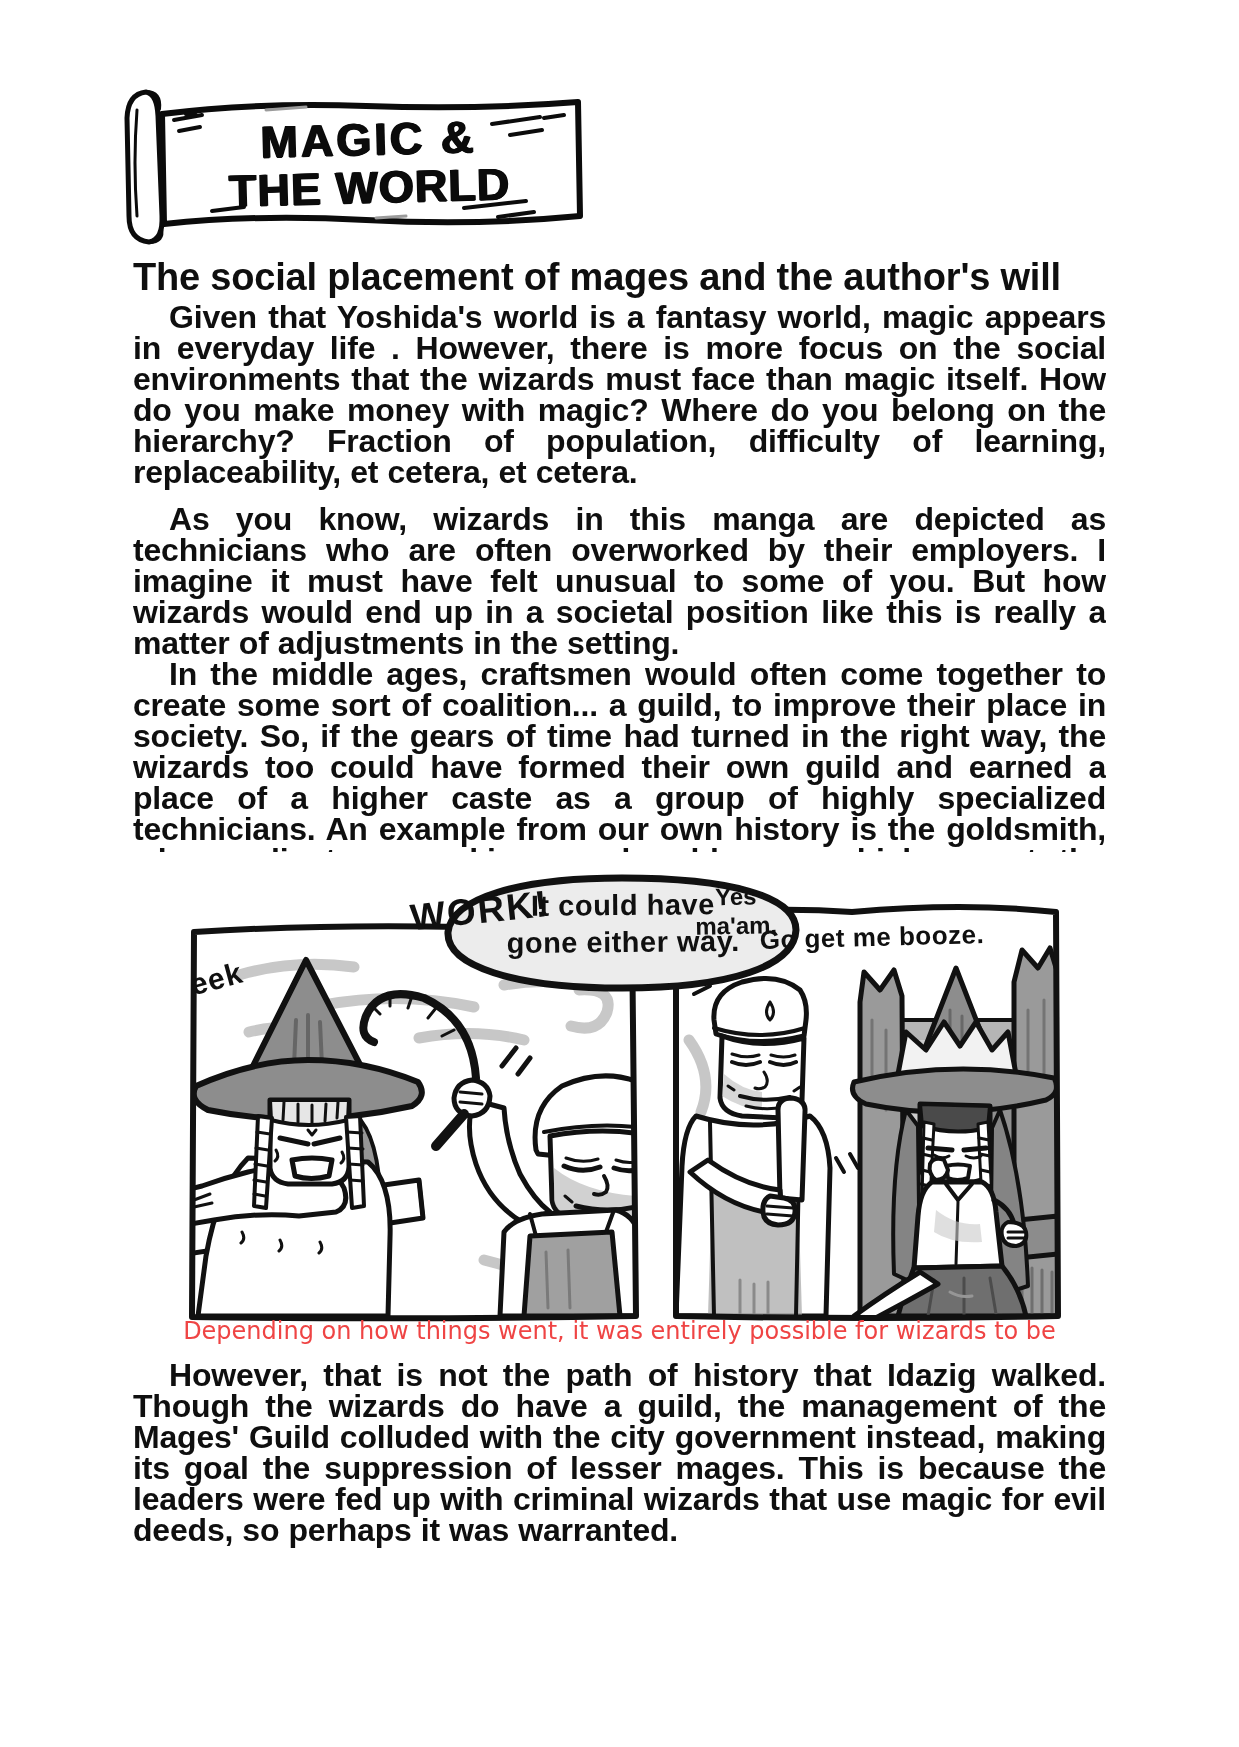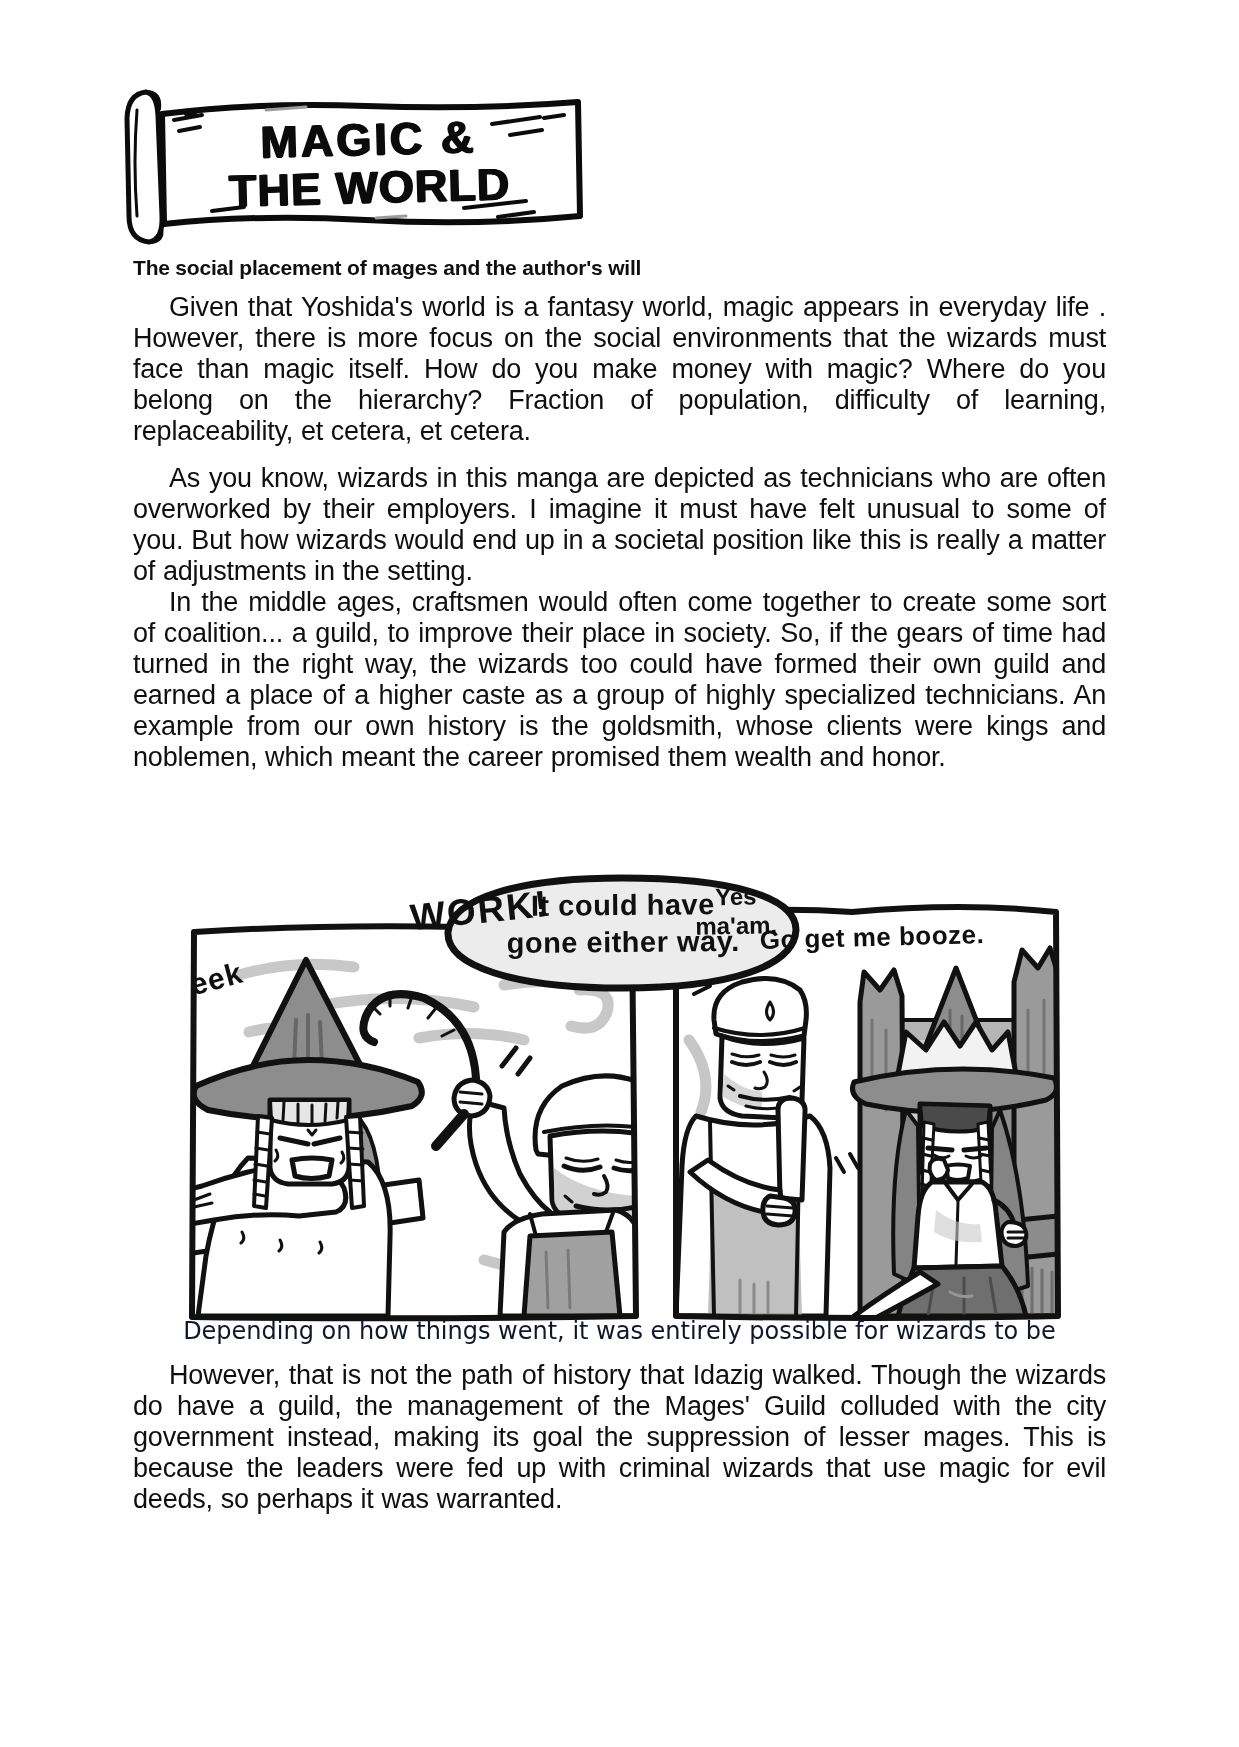--- a/index.html
+++ b/index.html
@@ -21,24 +21,24 @@
   }
   .banner-title .t2{
     font-size:45px;letter-spacing:1px;
     text-shadow:.9px 0 0 #0b0b0b,-.9px 0 0 #0b0b0b,0 .6px 0 #0b0b0b;
   }
   
   .article{position:absolute;left:133px;width:973px;}
   .article-1{top:256px;height:596px;overflow:hidden;}
   .article-2{top:1360px;height:320px;overflow:hidden;}
   .article h1{
-    margin:0 0 12px 0;font-size:21px;font-weight:bold;letter-spacing:-.2px;
+    margin:0 0 3px 0;font-size:38px;font-weight:bold;letter-spacing:-.2px;
   }
   .article p{
-    margin:0;font-size:27px;font-weight:normal;line-height:31px;
+    margin:0;font-size:32px;font-weight:bold;line-height:31px;
     text-align:justify;text-indent:36px;letter-spacing:-.2px;word-spacing:.5px;
   }
   .article p.gap{margin-top:16px;}
   
   .comic{position:absolute;left:184px;top:870px;width:880px;height:458px;}
   .comic svg{position:absolute;left:0;top:0;}
   .hand{color:#101010;}
   .bubble-text{
     position:absolute;left:266px;top:17px;width:346px;text-align:center;
     font-size:29px;line-height:37px;font-weight:bold;letter-spacing:.5px;
@@ -57,21 +57,21 @@
     font-size:26px;font-weight:bold;letter-spacing:.5px;transform:rotate(-1.5deg);
   }
   .line-yes{
     position:absolute;left:492px;top:12px;width:120px;text-align:center;
     font-size:24px;line-height:29px;font-weight:bold;transform:rotate(-1deg);
   }
   
   .caption{
     position:absolute;left:133px;top:1316px;width:973px;text-align:center;
     font-family:"DejaVu Sans", sans-serif;
-    font-size:24px;line-height:30px;color:#0f172a;font-weight:500;
+    font-size:24px;line-height:30px;color:#ef4444;font-weight:500;
   }
 </style>
 </head>
 <body>
 
 <div class="banner">
   <svg width="470" height="170" viewBox="0 0 470 170">
     <g stroke="#0b0b0b" stroke-linecap="round" stroke-linejoin="round" fill="none">
 
       <path d="M46,30 Q140,18 250,22 Q360,26 462,18 L464,132 Q360,142 250,136 Q140,130 48,140 Z" fill="#ffffff" stroke-width="6"></path>

